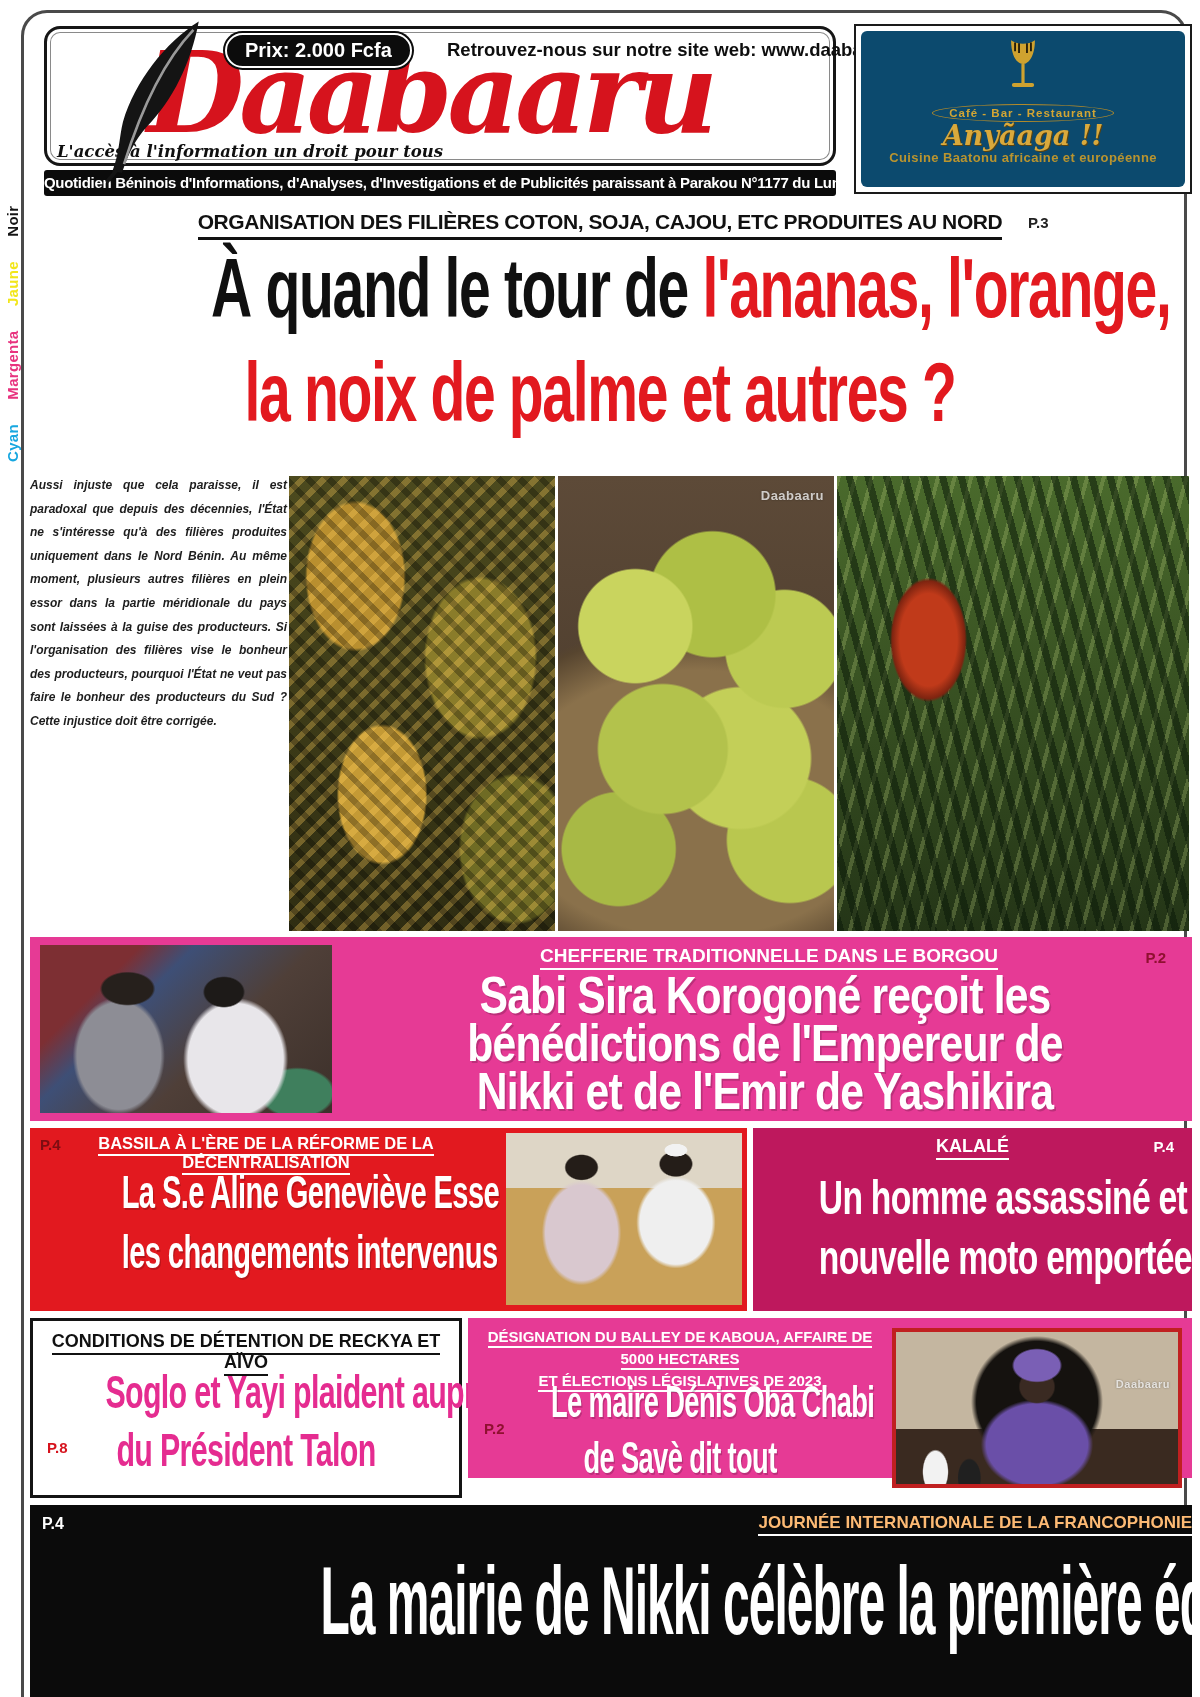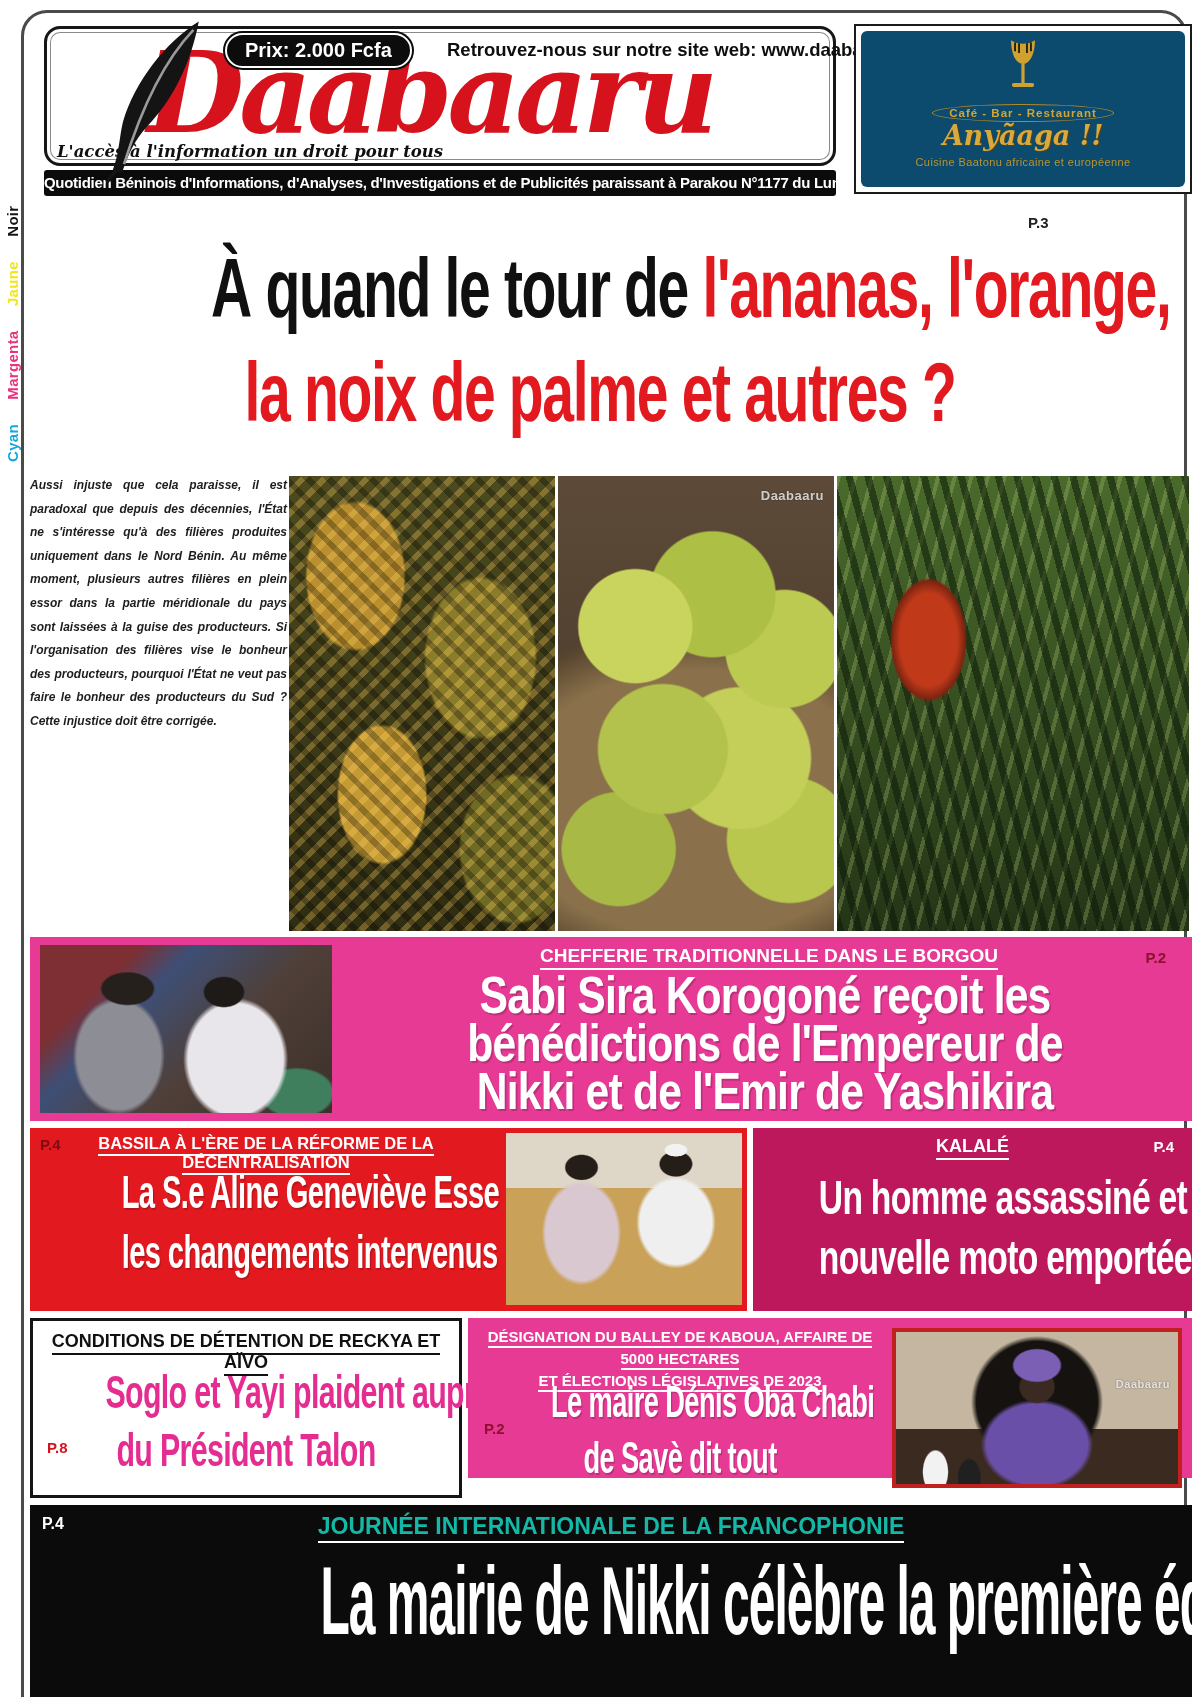--- a/index.html
+++ b/index.html
@@ -66,21 +66,21 @@
   .ad-glass{ margin-top:6px; }
   .ad-category{
     display:inline-block; color:#d2a534; font-weight:700; font-size:11.5px;
     border:1.5px solid #b28a2a; border-radius:50%; padding:2px 16px; letter-spacing:1px;
     margin-top:-4px;
   }
   .ad-brand{
     font-family:"DejaVu Serif", serif; font-style:italic; font-weight:700;
     font-size:27px; color:#d9a93c; line-height:1.05; text-shadow:1px 1px 0 #5a430f;
   }
-  .ad-subline{ color:#b9942f; font-size:11px; font-weight:400; margin-top:6px; letter-spacing:.4px; }
+  .ad-subline{ color:#b9942f; font-size:13px; font-weight:700; margin-top:0; letter-spacing:.4px; }
 
   
   .kicker-row{ position:absolute; left:30px; top:210px; width:1140px; text-align:center; }
   .kicker-row .kick{
     display:inline-block; font-weight:700; font-size:21px; letter-spacing:-.4px;
     border-bottom:3px solid #111; padding-bottom:3px;
   }
   .lead-pref{ position:absolute; left:1028px; top:214px; font-weight:700; font-size:15px; color:#222; }
   .headline{ position:absolute; left:28px; top:236px; width:1144px; text-align:center; }
   .headline .hl-line{ font-weight:700; font-size:84px; line-height:104px; letter-spacing:-2px; transform:scaleX(.68); transform-origin:center; white-space:nowrap; }
@@ -215,21 +215,21 @@
       radial-gradient(16px 12px at 62% 66%, #e8c93a 0 60%, transparent 66%),
       radial-gradient(110px 110px at 50% 46%, #15120f 0 55%, transparent 60%),
       radial-gradient(20px 34px at 14% 92%, #f2f2f2 0 60%, transparent 66%),
       radial-gradient(18px 30px at 26% 96%, #202020 0 60%, transparent 66%),
       linear-gradient(180deg, #c4b6a0 0 64%, #3a2a20 64% 100%);
   }
 
   
   .bottom-banner{ position:absolute; left:30px; top:1505px; width:1162px; height:200px; background:#0b0b0b; }
   .bottom-pref{ position:absolute; left:12px; top:10px; color:#fff; font-weight:700; font-size:16px; }
-  .bottom-banner .kick{ position:absolute; left:0; top:8px; width:100%; text-align:center; color:#14b8a6; font-weight:700; font-size:23px; }
+  .bottom-banner .kick{ position:absolute; left:0; top:8px; width:100%; text-align:right; color:#fdba74; font-weight:700; font-size:17px; }
   .bottom-banner .kick b{ border-bottom:2.5px solid #fff; padding-bottom:2px; font-weight:700; }
   .bottom-hl{ position:absolute; left:0; top:44px; width:100%; text-align:center; color:#fff; }
   .bottom-hl div{ font-weight:700; font-size:96px; line-height:104px; letter-spacing:-2px;
     transform:scaleX(.50); transform-origin:center; white-space:nowrap; }
 </style>
 </head>
 <body>
 
 <div id="page">
   <div class="outer-border"></div>
@@ -265,20 +265,23 @@
           <rect x="28" y="34" width="4" height="24" fill="#cfa22f"></rect>
           <rect x="16" y="58" width="28" height="5" rx="2.5" fill="#cfa22f"></rect>
         </svg>
       </div>
       <div><span class="ad-category">Café - Bar - Restaurant</span></div>
       <div class="ad-brand">Anyãaga !!</div>
       <div class="ad-subline">Cuisine Baatonu africaine et européenne</div>
     </div>
   </div>
 
+  <div class="kicker-row">
+    <span class="kick">ORGANISATION DES FILIÈRES COTON, SOJA, CAJOU, ETC PRODUITES AU NORD</span>
+  </div>
   <span class="lead-pref">P.3</span>
 
   <div class="headline">
     <div class="hl-line"><span class="hl-black">À quand le tour de </span><span class="hl-red">l'ananas, l'orange,</span></div>
     <div class="hl-line hl-red">la noix de palme et autres ?</div>
   </div>
 
   <div class="standfirst">Aussi injuste que cela paraisse, il est paradoxal que depuis des décennies, l'État ne s'intéresse qu'à des filières produites uniquement dans le Nord Bénin. Au même moment, plusieurs autres filières en plein essor dans la partie méridionale du pays sont laissées à la guise des producteurs. Si l'organisation des filières vise le bonheur des producteurs, pourquoi l'État ne veut pas faire le bonheur des producteurs du Sud ? Cette injustice doit être corrigée.</div>
 
   <div class="photo-strip">

